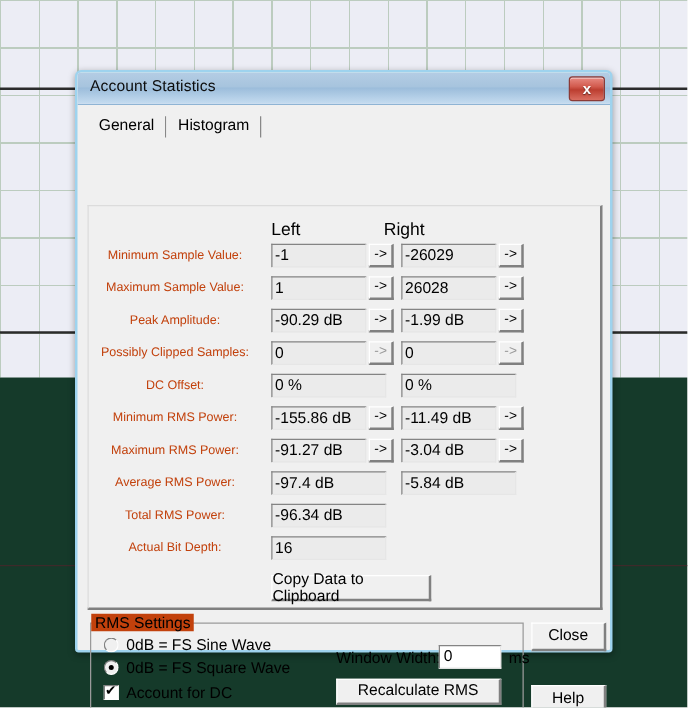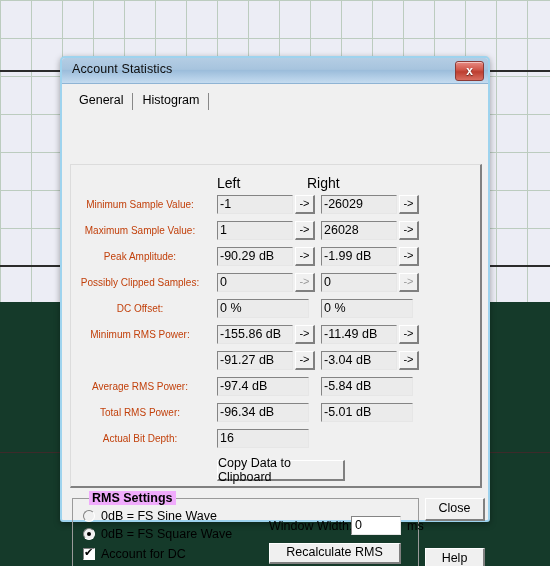--- a/index.html
+++ b/index.html
@@ -120,22 +120,22 @@
     border-right:2px solid #808080;border-bottom:2px solid #808080;
     box-sizing:border-box;cursor:pointer;
   }
 
   
   #rms-group{
     position:absolute;left:10px;top:440px;width:347px;height:72px;
     border:1px solid #9a9a9a;box-sizing:border-box;
   }
   #rms-legend{
-    position:absolute;left:16px;top:-8px;background:#f0abfc;
-    padding:0 3px;font-size:12.5px;color:#000;font-weight:bold;
+    position:absolute;left:0;top:-8px;background:#c2410c;
+    padding:0 3px;font-size:12.5px;color:#000;
   }
   .optrow{position:absolute;font-size:12.5px;color:#000;}
   .radio{
     display:inline-block;width:12px;height:12px;border-radius:50%;
     box-sizing:border-box;vertical-align:-2px;margin-right:6px;
     background:#f0f0f0;
     border-top:1px solid #808080;border-left:1px solid #808080;
     border-right:1px solid #ffffff;border-bottom:1px solid #ffffff;
     position:relative;
   }
@@ -251,34 +251,34 @@
           <div class="field f-right wide">0 %</div>
         </div>
         <div class="row" style="top: 160px;">
           <span class="rlabel">Minimum RMS Power:</span>
           <div class="field f-left">-155.86 dB</div>
           <div class="arrowbtn b-left">-&gt;</div>
           <div class="field f-right">-11.49 dB</div>
           <div class="arrowbtn b-right">-&gt;</div>
         </div>
         <div class="row" style="top: 186px;">
+          <span class="rlabel">Maximum RMS Power:</span>
           <div class="field f-left">-91.27 dB</div>
           <div class="arrowbtn b-left">-&gt;</div>
           <div class="field f-right">-3.04 dB</div>
           <div class="arrowbtn b-right">-&gt;</div>
         </div>
         <div class="row" style="top: 212px;">
           <span class="rlabel">Average RMS Power:</span>
           <div class="field f-left wide">-97.4 dB</div>
           <div class="field f-right wide">-5.84 dB</div>
         </div>
         <div class="row" style="top: 238px;">
           <span class="rlabel">Total RMS Power:</span>
           <div class="field f-left wide">-96.34 dB</div>
-          <div class="field f-right wide">-5.01 dB</div>
         </div>
         <div class="row" style="top: 264px;">
           <span class="rlabel">Actual Bit Depth:</span>
           <div class="field f-left wide">16</div>
         </div>
       </div>
 
     <div id="copy-btn">
       <span class="ctr">Copy Data to Clipboard</span>
     </div>

